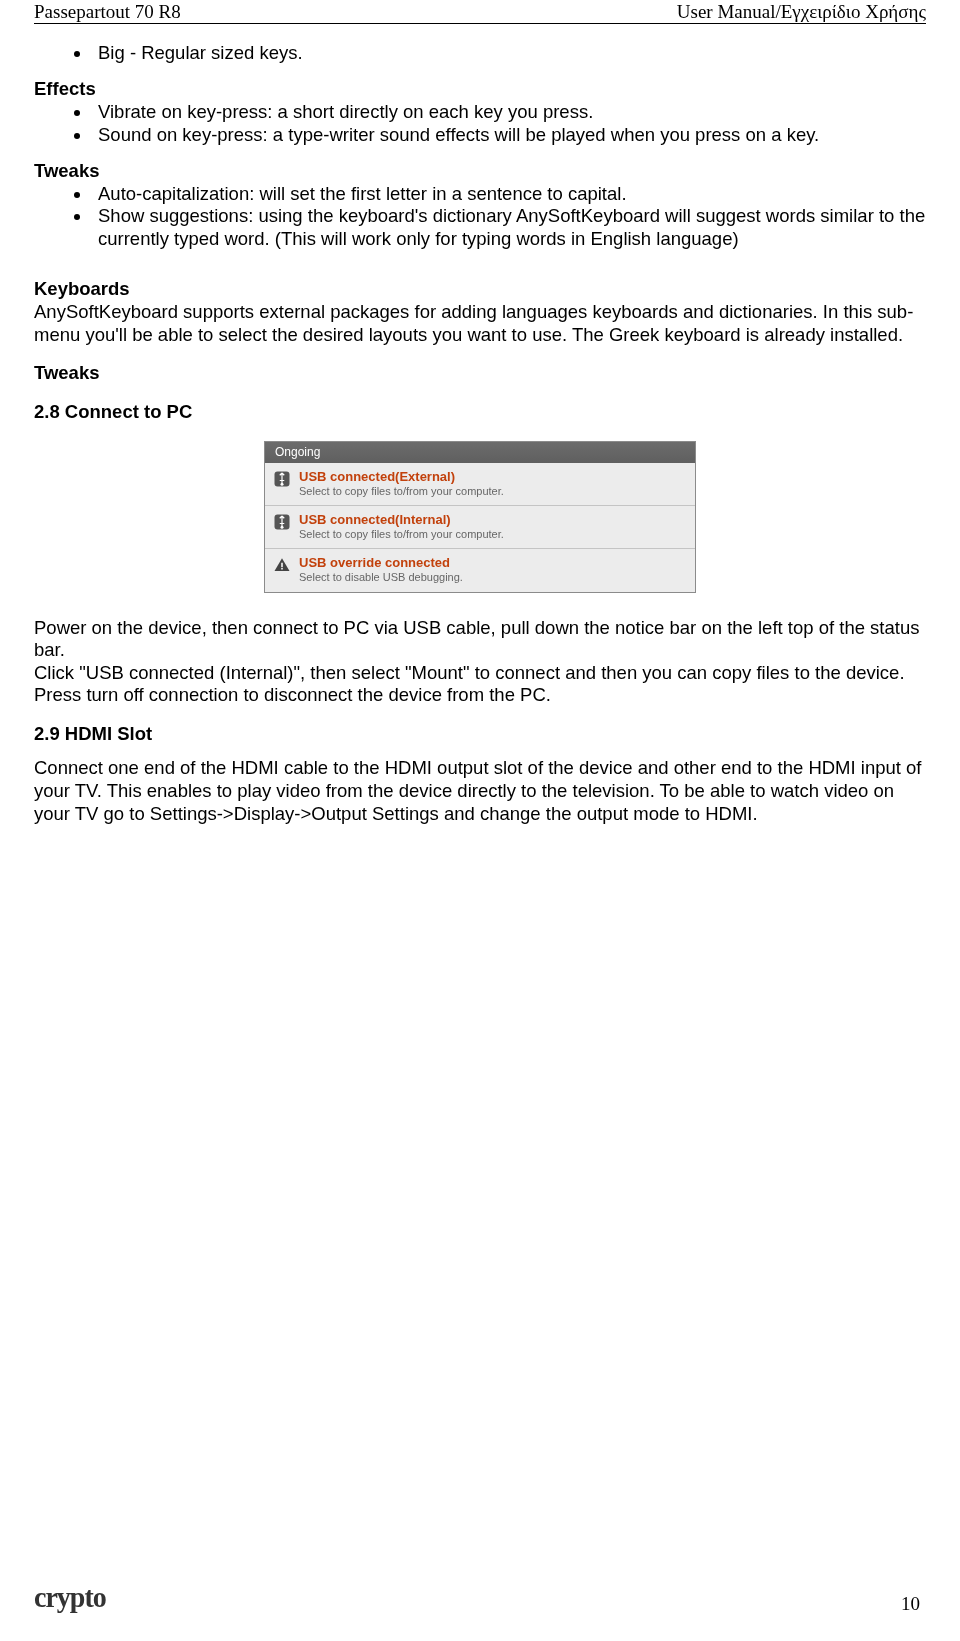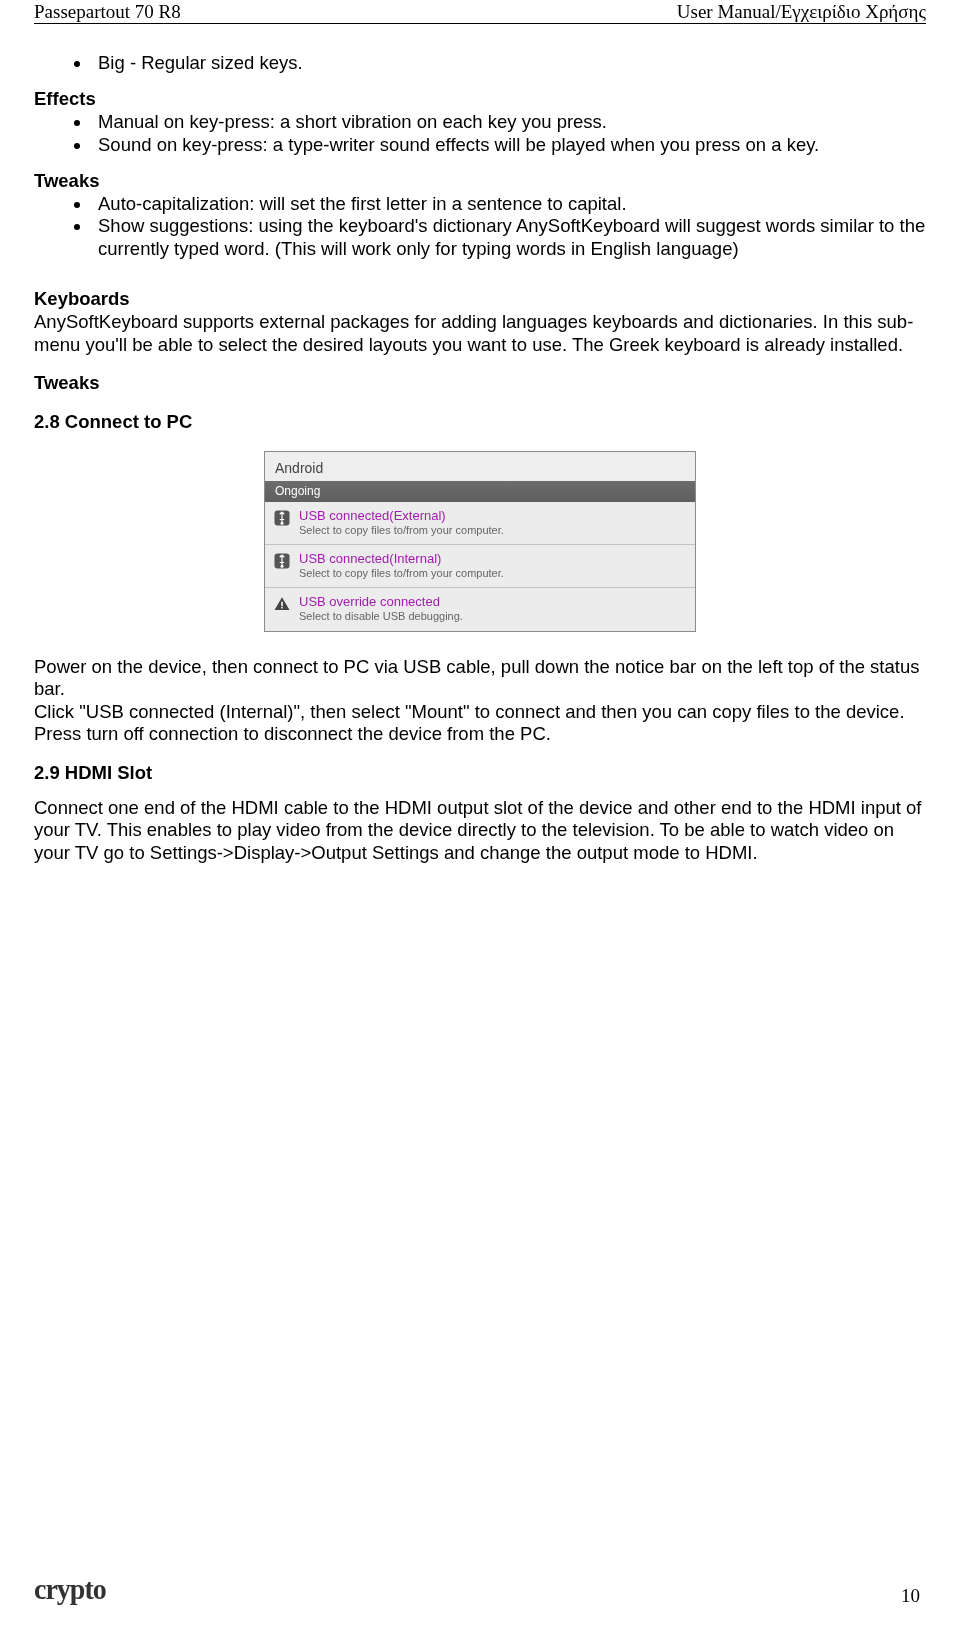--- a/index.html
+++ b/index.html
@@ -21,21 +21,21 @@
   }
   .header-row {
     display: flex;
     justify-content: space-between;
     font-family: "Times New Roman", Times, serif;
     font-size: 19px;
     color: #000;
     border-bottom: 1px solid #000;
     padding-top: 2px;
     padding-bottom: 0;
-    margin-bottom: 28px;
+    margin-bottom: 18px;
     line-height: 1.1;
   }
   ul.dot {
     list-style: disc;
     margin: 0 0 12px 0;
     padding-left: 58px;
   }
   ul.dot li { padding-left: 6px; margin: 0; }
   p { margin: 0; }
   .sec-title {
@@ -71,25 +71,25 @@
     gap: 8px;
     align-items: flex-start;
   }
   .ss-row:last-child { border-bottom: none; }
   .ss-icon {
     width: 18px; height: 18px;
     flex: 0 0 18px;
     margin-top: 1px;
   }
   .ss-text { flex: 1; }
-  .ss-title { font-weight: normal; color: #a21caf; font-size: 13px; }
+  .ss-title { font-weight: bold; color: #c2410c; font-size: 13px; }
   .ss-sub { font-size: 11px; color: #666; }
   .footer {
     position: absolute;
-    bottom: 34px;
+    bottom: 26px;
     left: 34px;
     right: 40px;
     display: flex;
     justify-content: space-between;
     align-items: flex-end;
   }
   .footer-logo {
     font-family: "Times New Roman", Georgia, serif;
     font-weight: bold;
     font-size: 28px;
@@ -113,39 +113,38 @@
     <span>Passepartout 70 R8</span>
     <span>User Manual/Εγχειρίδιο Χρήσης</span>
   </div>
 
   <ul class="dot">
     <li>Big - Regular sized keys.</li>
   </ul>
 
   <p class="sec-title">Effects</p>
   <ul class="dot">
-    <li>Manual on key-press: a short vibration on each key you press.</li>
+    <li>Vibrate on key-press: a short directly on each key you press.</li>
     <li>Sound on key-press: a type-writer sound effects will be played when you press on a key.</li>
   </ul>
 
   <p class="sec-title">Tweaks</p>
   <ul class="dot">
     <li>Auto-capitalization: will set the first letter in a sentence to capital.</li>
     <li>Show suggestions: using the keyboard's dictionary AnySoftKeyboard will suggest words similar to the currently typed word. (This will work only for typing words in English language)</li>
   </ul>
 
   <p class="sec-title" style="margin-top:28px;">Keyboards</p>
   <p class="para-block">AnySoftKeyboard supports external packages for adding languages keyboards and dictionaries. In this sub-menu you'll be able to select the desired layouts you want to use. The Greek keyboard is already installed.</p>
 
   <p class="sec-title" style="margin-top:16px;">Tweaks</p>
 
   <p class="h2">2.8 Connect to PC</p>
 
   <div class="screenshot">
-    <div class="ss-top">Android</div>
     <div class="ss-band">Ongoing</div>
     <div class="ss-row">
       <span class="ss-icon">
         <svg viewBox="0 0 24 24">
             <rect x="2" y="2" width="20" height="20" rx="4" fill="#555"></rect>
             <path d="M12 4v14M12 4l3 3M12 4l-3 3M9 14h6" stroke="#fff" stroke-width="1.6" fill="none"></path>
             <circle cx="12" cy="19" r="2" fill="#fff"></circle>
           </svg>
       </span>
       <div class="ss-text">

